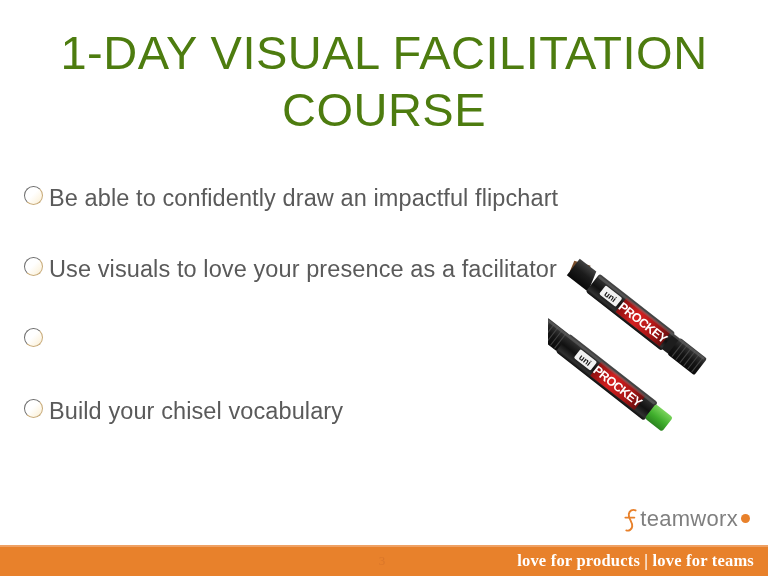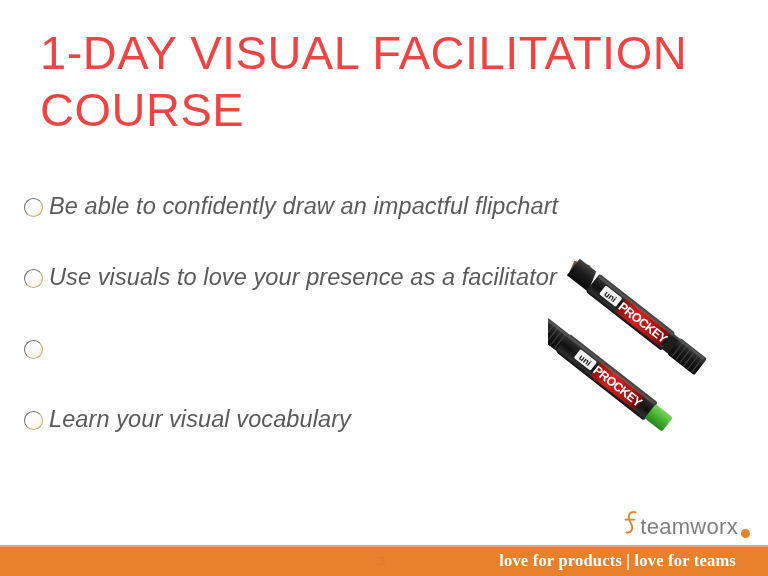--- a/index.html
+++ b/index.html
@@ -22,42 +22,42 @@
     background: #ffffff;
     overflow: hidden;
   }
 
   
   .title-block {
     position: absolute;
     left: 40px;
     top: 24px;
     width: 688px;
-    color: #ef4444;
+    text-align: center;
+    color: #4d7c0f;
     font-family: "Liberation Sans", sans-serif;
     font-size: 47px;
     line-height: 1.22;
     font-weight: 300;
     letter-spacing: 0.5px;
     white-space: pre-line;
   }
 
   
   .bullets {
     position: absolute;
     left: 24px;
     top: 186px;
     width: 600px;
   }
   .bullet-row {
     display: flex;
-    align-items: center;
+    align-items: flex-start;
     height: 42px;
     margin-bottom: 29px;
-    font-style: italic;
   }
   .bullet-row:last-child { margin-bottom: 0; }
 
   .bullet-mark {
     flex: 0 0 auto;
     width: 19px;
     height: 19px;
     border-radius: 50%;
     box-sizing: border-box;
     border: 1.6px solid #6b6b6b;
@@ -87,21 +87,21 @@
     height: 204px;
     pointer-events: none;
   }
 
   
   .logo {
     position: absolute;
     right: 18px;
     top: 508px;
     display: flex;
-    align-items: flex-end;
+    align-items: flex-start;
     height: 30px;
   }
   .logo-mark {
     width: 16px;
     height: 28px;
     margin-right: 1px;
   }
   .logo-word {
     font-family: "Liberation Sans", sans-serif;
     font-size: 22px;
@@ -144,21 +144,21 @@
     height: 31px;
     line-height: 31px;
     text-align: center;
     transform: translateX(-2px);
     color: #d9762a;
     font-size: 13px;
     font-family: "Liberation Serif", serif;
   }
   .footer-tagline {
     position: absolute;
-    right: 32px;
+    right: 14px;
     top: 0;
     height: 22px;
     line-height: 32px;
     color: #ffffff;
     font-family: "Liberation Serif", serif;
     font-weight: bold;
     font-size: 16.5px;
     letter-spacing: 0.2px;
     white-space: nowrap;
   }
@@ -183,21 +183,21 @@
       <span class="bullet-text">Use visuals to love your presence as a facilitator</span>
     </div>
 
     <div class="bullet-row">
       <span class="bullet-mark"></span>
     </div>
 
 
     <div class="bullet-row">
       <span class="bullet-mark"></span>
-      <span class="bullet-text">Learn your visual vocabulary</span>
+      <span class="bullet-text">Build your chisel vocabulary</span>
     </div>
 
   </div>
 
   <div class="markers">
     <svg width="224" height="204" viewBox="0 0 224 204" xmlns="http://www.w3.org/2000/svg">
       <defs>
         <linearGradient id="bodyG" x1="0" y1="0" x2="0" y2="1">
           <stop offset="0%" stop-color="#4a4a4a"></stop>
           <stop offset="22%" stop-color="#2a2a2a"></stop>

